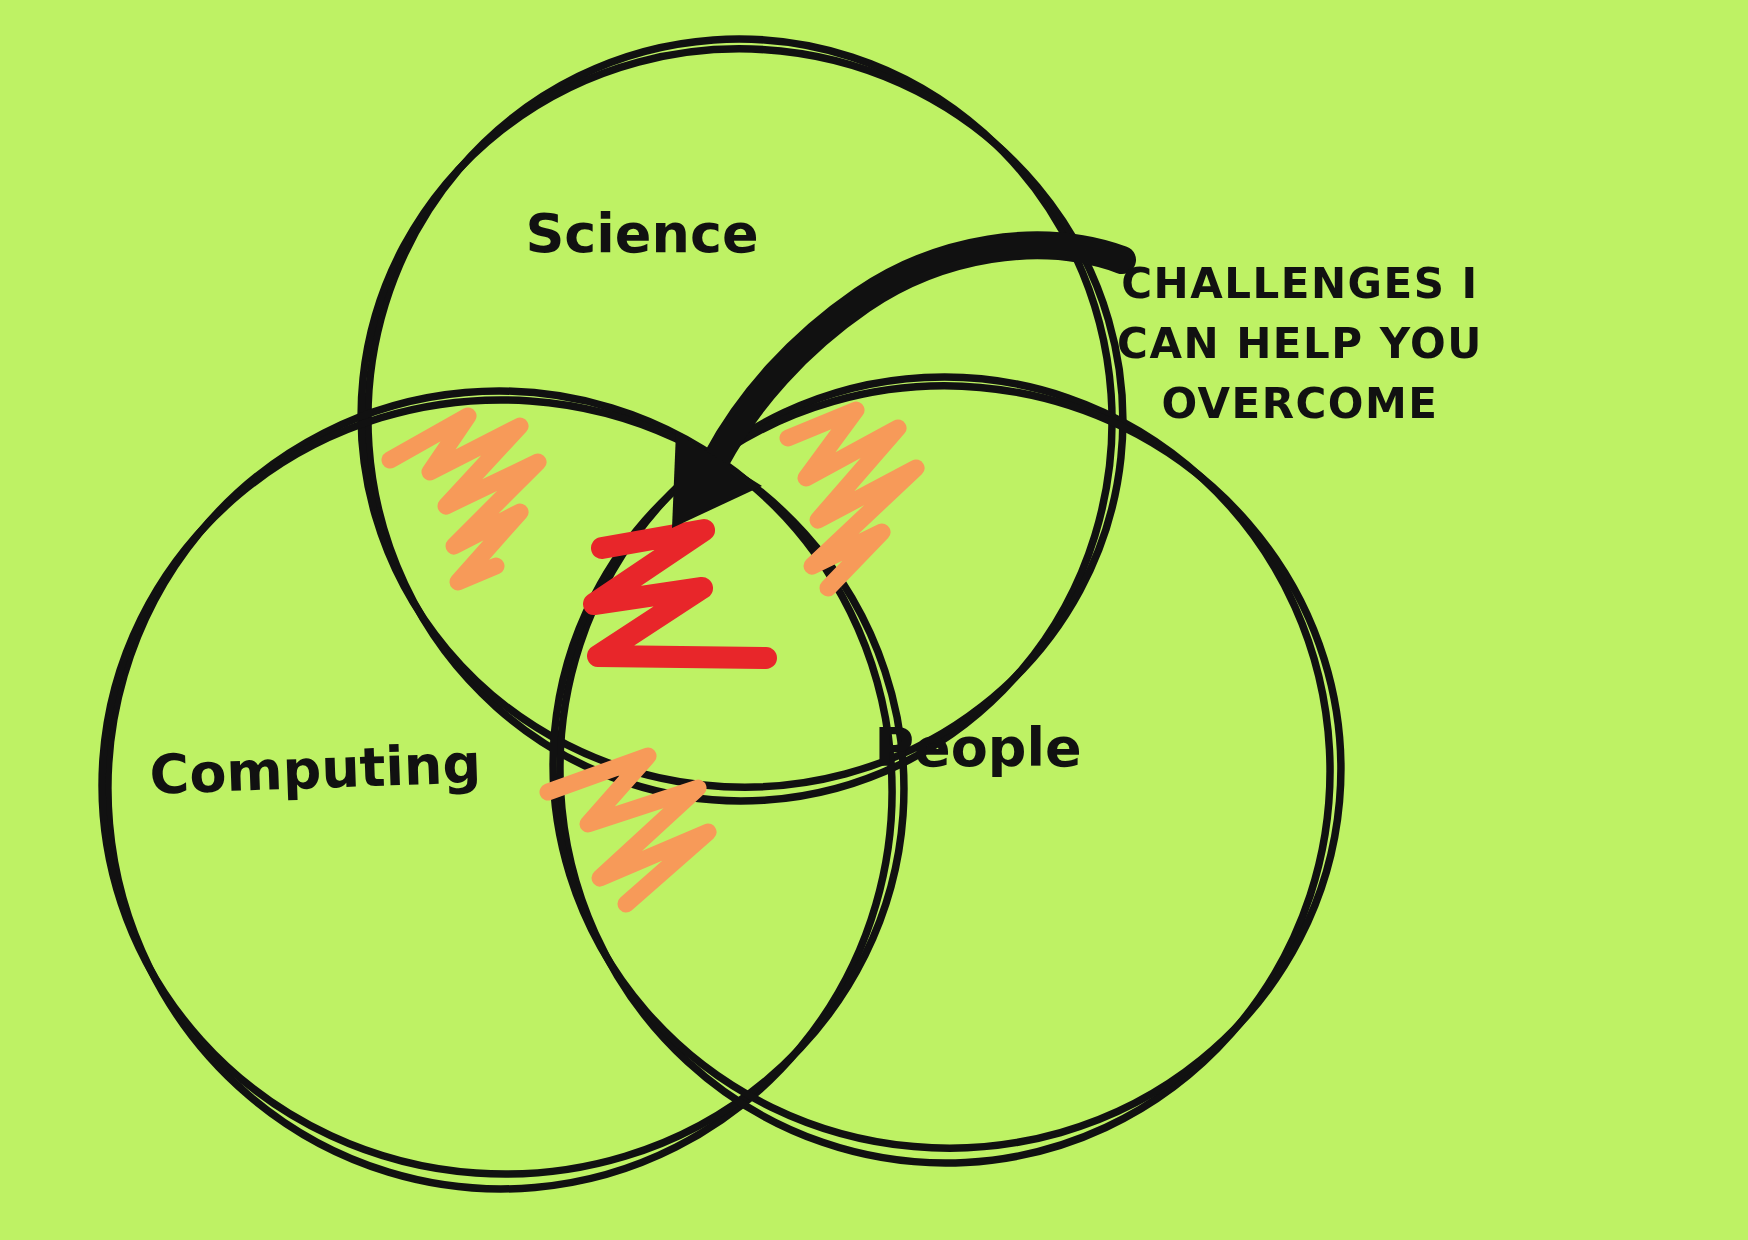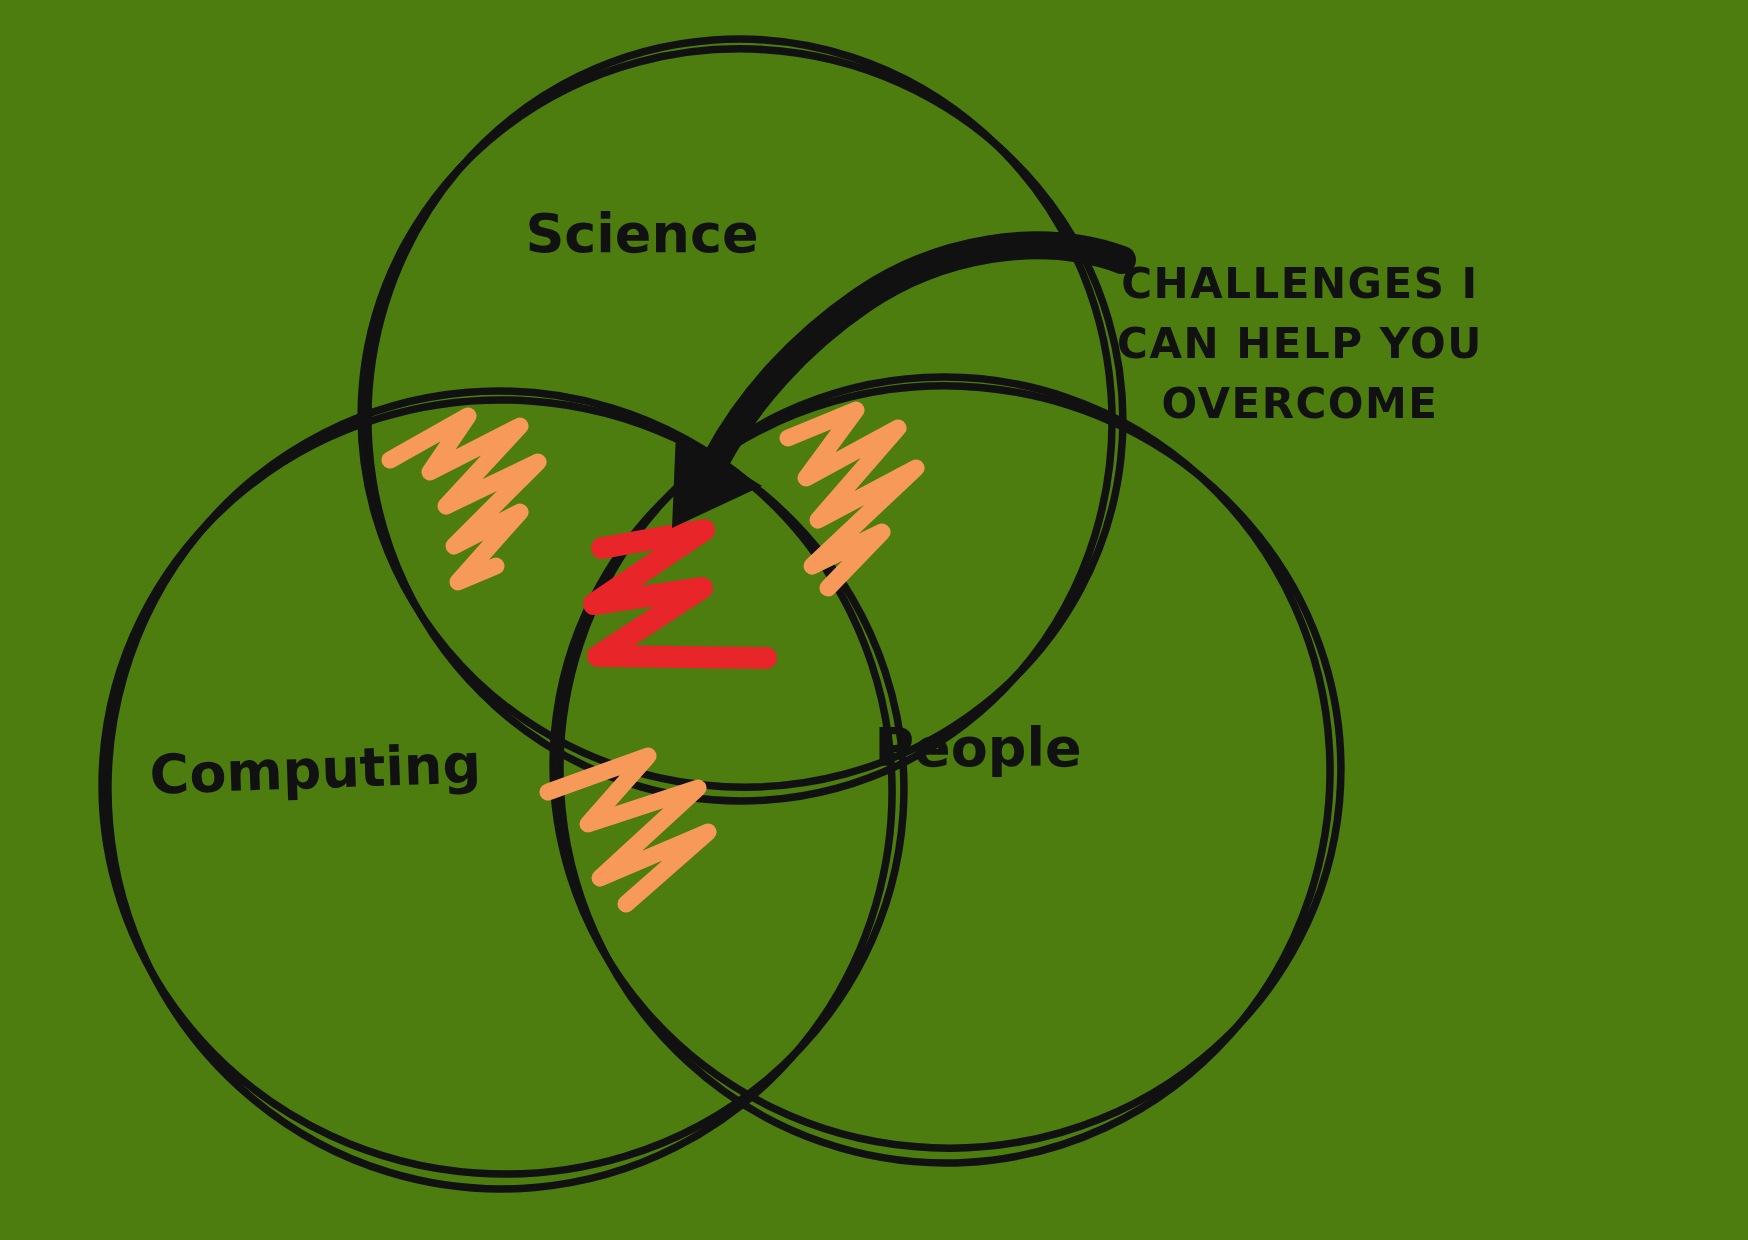--- a/index.html
+++ b/index.html
@@ -4,21 +4,21 @@
 <style>
   html, body {
     margin: 0;
     padding: 0;
     background: #ffffff;
   }
   .stage {
     position: relative;
     width: 1748px;
     height: 1240px;
-    background: #4d7c0f;
+    background: #bef264;
     overflow: hidden;
     font-family: "DejaVu Sans", sans-serif;
     text-decoration: underline;
   }
   .stage svg {
     position: absolute;
     inset: 0;
     width: 100%;
     height: 100%;
     display: block;

